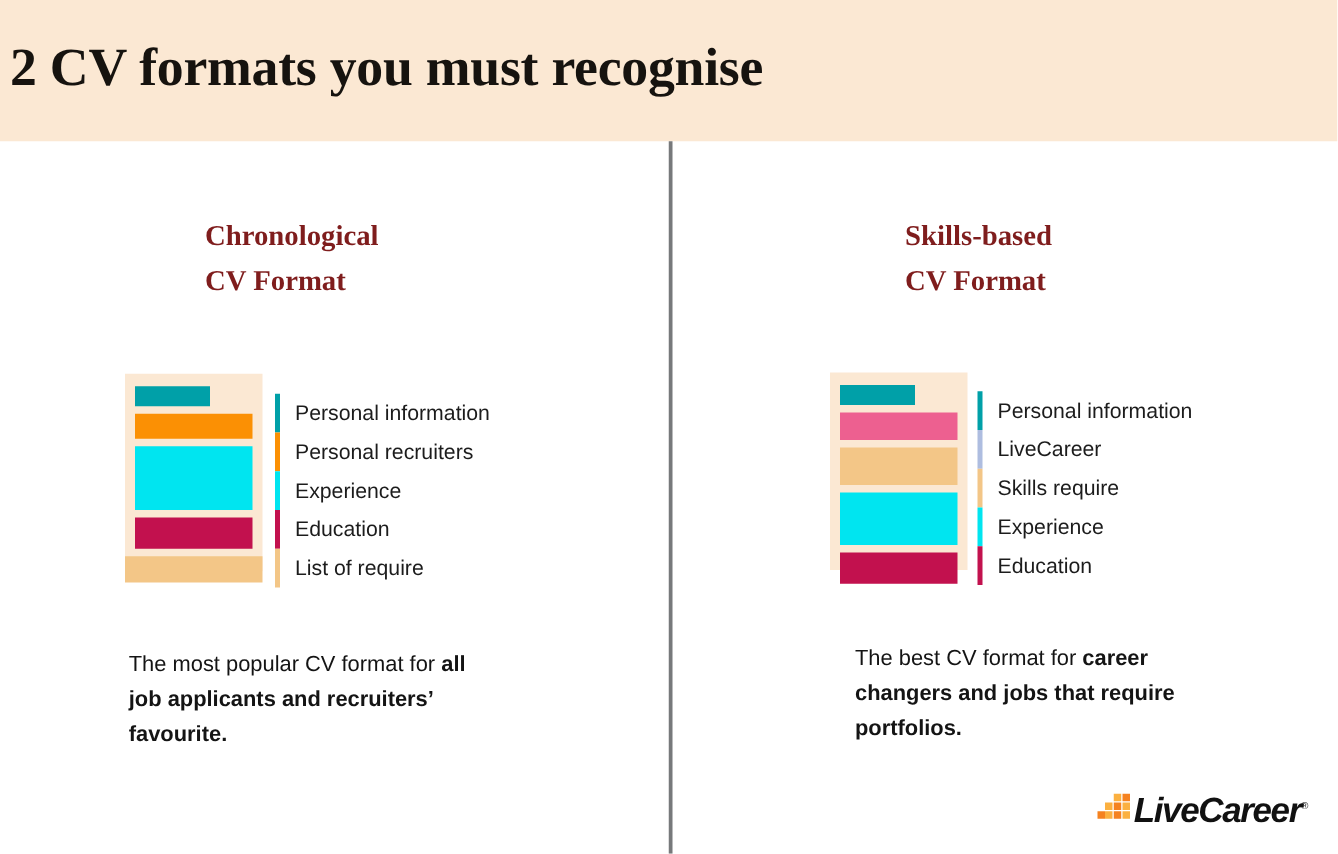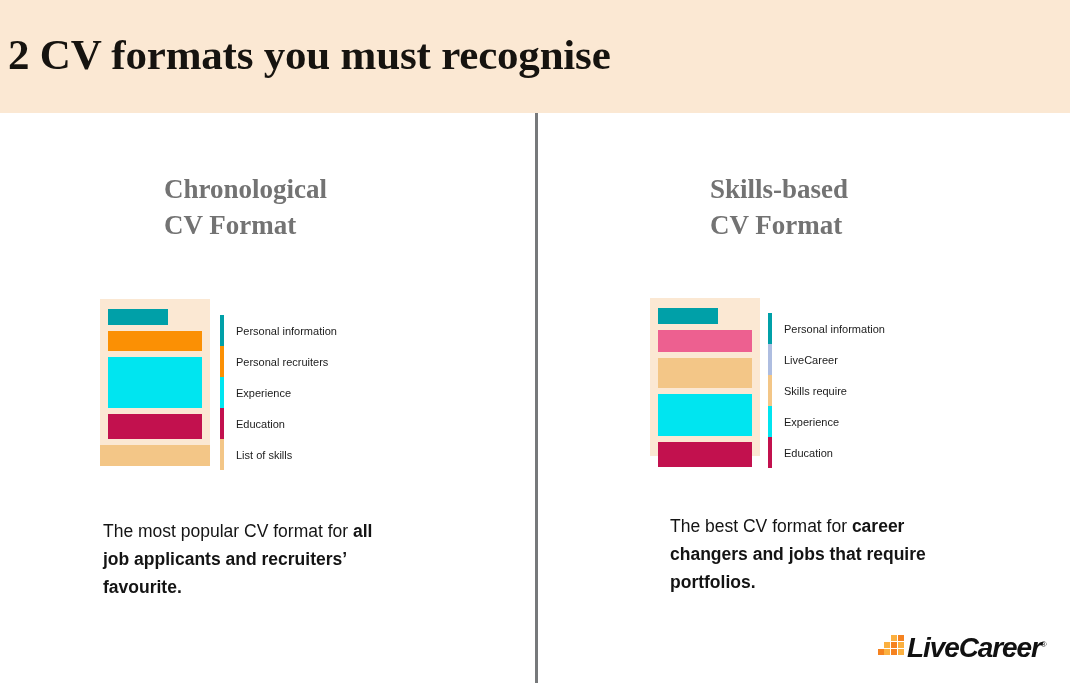--- a/index.html
+++ b/index.html
@@ -30,29 +30,29 @@
   
   .divider {
     position: absolute; left: 535px; top: 113px;
     width: 3px; height: 570px;
     background: #77797b;
   }
 
   
   .col { position: absolute; top: 113px; height: 570px; }
   .col-left  { left: 0px;   width: 535px; }
-  .col-right { left: 538px; width: 464px; }
+  .col-right { left: 552px; width: 464px; }
 
   .col-heading {
     position: absolute;
     font-family: "Liberation Serif", serif;
     font-weight: bold;
-    font-size: 27px;
+    font-size: 23px;
     line-height: 36px;
-    color: #737373;
+    color: #7f1d1d;
     white-space: nowrap;
   }
   .col-left  .col-heading { left: 164px; top: 58px; }
   .col-right .col-heading { left: 710px; top: 58px; }
   .col-right .col-heading { left: 172px; }
   .hl-line { position: relative; display: inline-block; }
   .hl-line::before {
     content: "";
     position: absolute;
     left: 0; right: -2px;
@@ -84,21 +84,21 @@
   .col-right .legend { left: 118px; top: 15px; }
   .legend-item {
     display: flex; align-items: center;
     height: 31px;
   }
   .legend-swatch {
     width: 4px; height: 31px; flex: 0 0 4px;
   }
   .legend-label {
     margin-left: 12px;
-    font-size: 11px;
+    font-size: 17px;
     color: #1c1c1c;
     white-space: nowrap;
   }
 
   
   .body-copy {
     position: absolute;
     font-size: 17.5px;
     line-height: 28px;
     color: #141414;
@@ -173,21 +173,21 @@
           <div class="legend-item">
             <span class="legend-swatch" style="background: rgb(0, 229, 240);"></span>
             <span class="legend-label">Experience</span>
           </div>
           <div class="legend-item">
             <span class="legend-swatch" style="background: rgb(194, 17, 78);"></span>
             <span class="legend-label">Education</span>
           </div>
           <div class="legend-item">
             <span class="legend-swatch" style="background: rgb(243, 198, 135);"></span>
-            <span class="legend-label">List of skills</span>
+            <span class="legend-label">List of require</span>
           </div>
         </div>
     </div>
 
     <div class="body-copy" id="body-0">The most popular CV format for <b>all job applicants and recruiters’ favourite.</b></div>
   </div>
 
   <div class="col col-right">
     <div class="col-heading">
       <div class="hl-line"><span>Skills-based</span></div><br>

